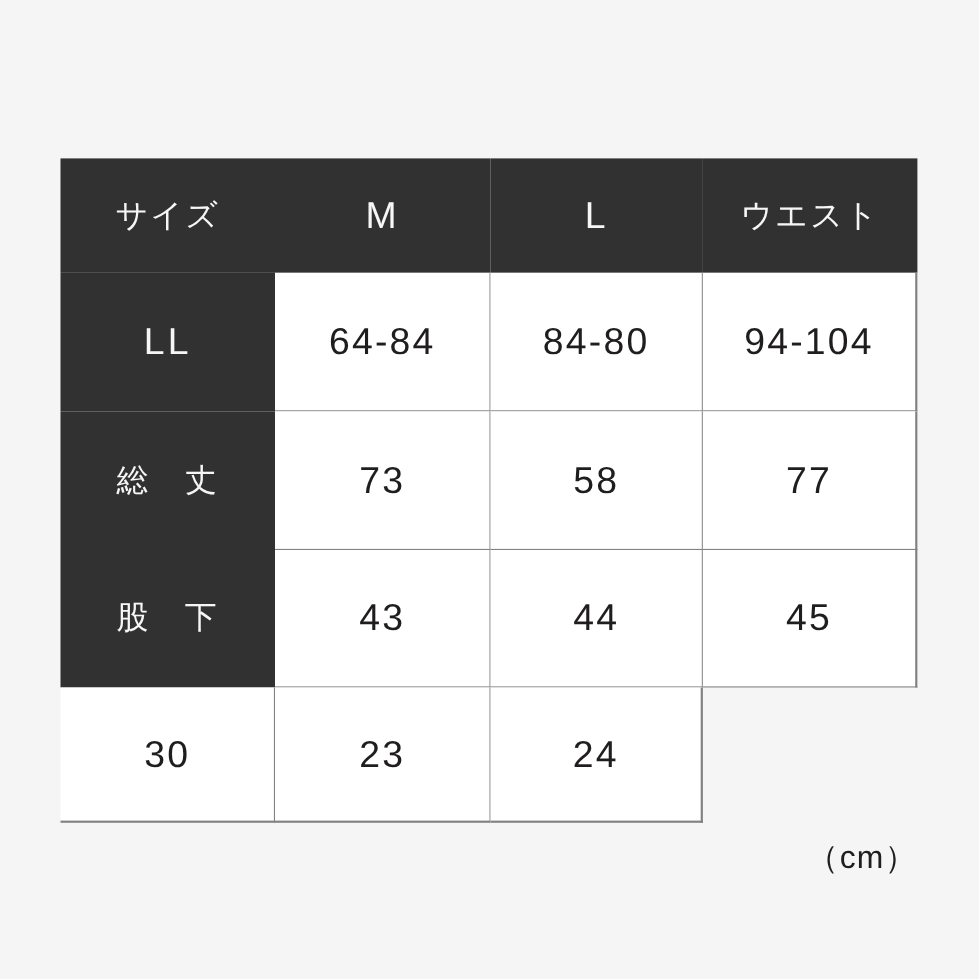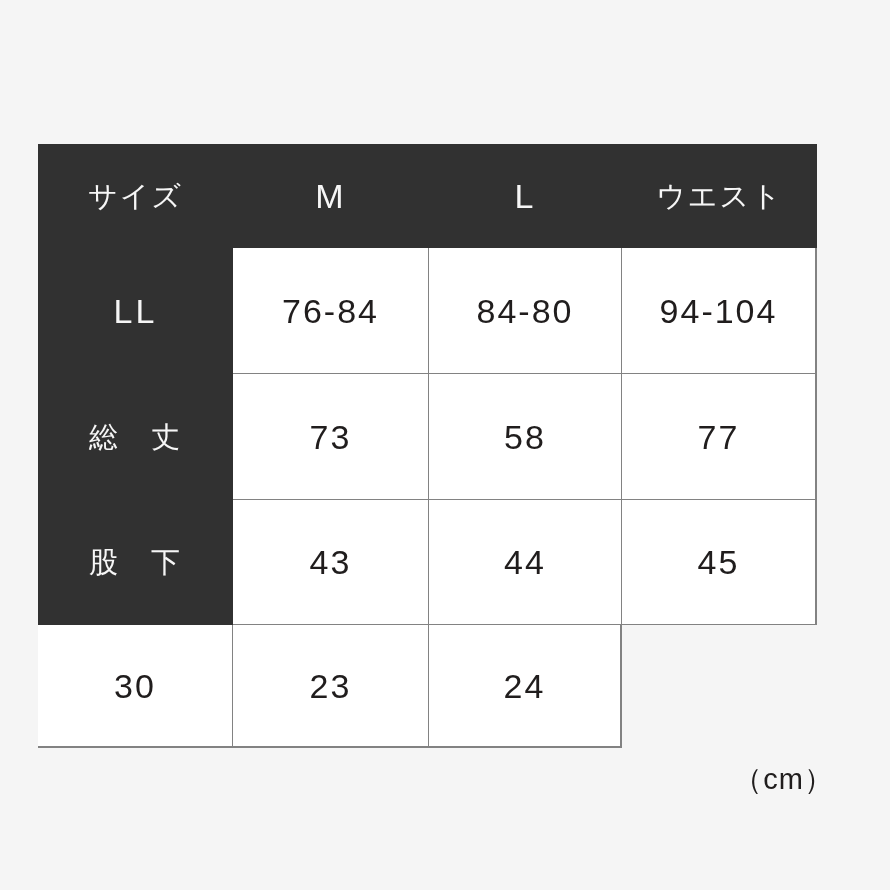--- a/index.html
+++ b/index.html
@@ -14,21 +14,21 @@
   }
   .stage {
     position: relative;
     width: 890px;
     height: 890px;
     overflow: hidden;
     background: var(--page-bg, #f5f5f5);
   }
   .size-table {
     position: absolute;
-    left: 38px;
+    left: 55px;
     top: 144px;
     width: 779px;
     height: 604px;
     display: grid;
     grid-template-columns: 195px 196px 193px 195px;
     grid-template-rows: 104px 126px 126px 125px 123px;
   }
   .cell {
     display: flex;
     align-items: center;
@@ -79,21 +79,21 @@
 <div class="stage">
 
   <div class="size-table">
 
     <div class="cell dark jp-label">サイズ</div>
     <div class="cell dark size-letter">M</div>
     <div class="cell dark size-letter">L</div>
     <div class="cell dark jp-label">ウエスト</div>
 
     <div class="cell dark size-letter col-last">LL</div>
-    <div class="cell white value-text">76-84</div>
+    <div class="cell white value-text">64-84</div>
     <div class="cell white value-text">84-80</div>
     <div class="cell white value-text col-last">94-104</div>
 
     <div class="cell dark jp-label">総　丈</div>
     <div class="cell white value-text">73</div>
     <div class="cell white value-text">58</div>
     <div class="cell white value-text col-last">77</div>
 
     <div class="cell dark jp-label">股　下</div>
     <div class="cell white value-text">43</div>

